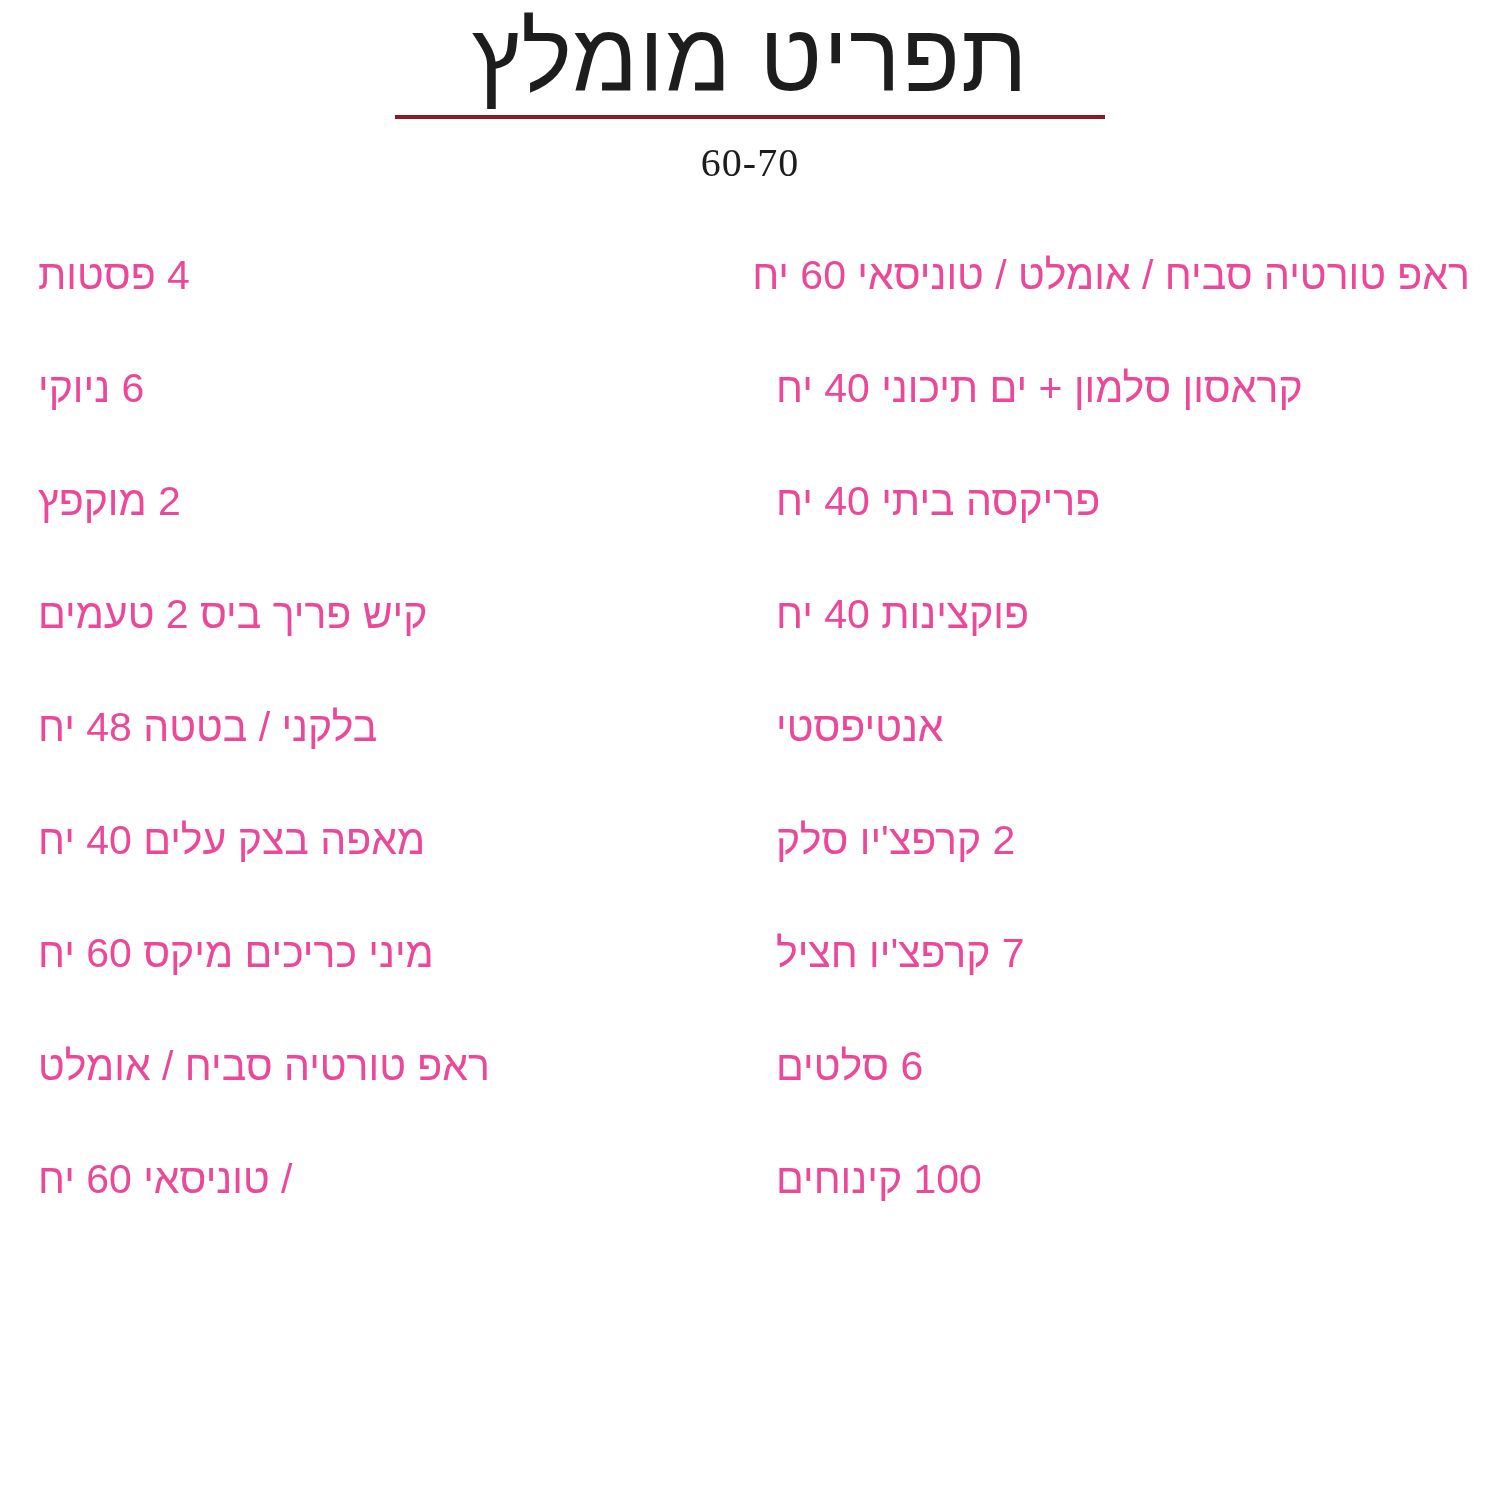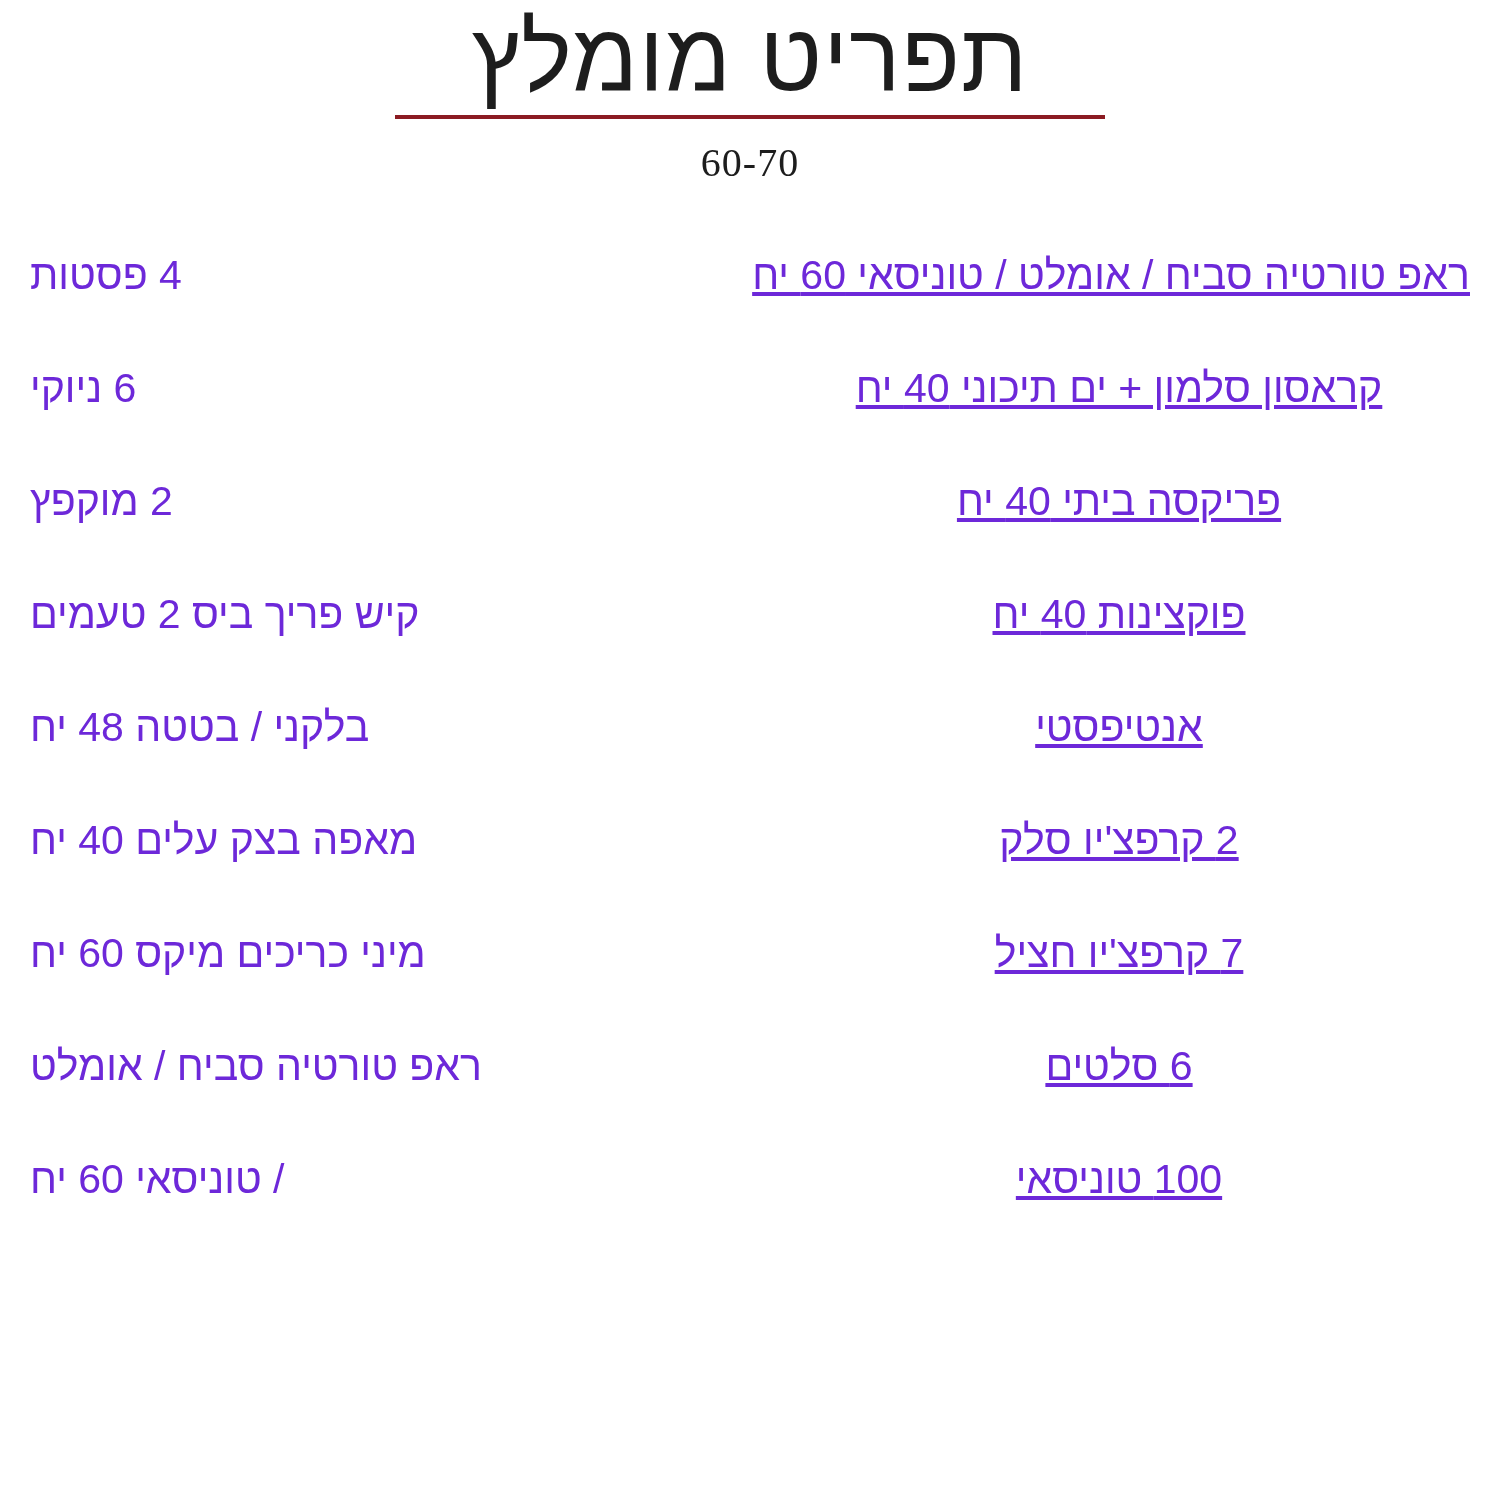--- a/index.html
+++ b/index.html
@@ -71,24 +71,25 @@
     display: flex;
     align-items: center;
     direction: rtl;
   }
   .row span {
     display: block;
     width: 100%;
     font-size: 41px;
     line-height: 1.15;
     font-weight: 400;
-    color: #6d28d9;
+    color: #ec4899;
     white-space: nowrap;
+    margin-left: 8px;
   }
-  .col-right .row span { text-align: center; text-decoration: underline; }
+  .col-right .row span { text-align: left; }
   .col-left .row span { text-align: left; }
 </style>
 </head>
 <body>
 
 <div class="page">
 
   <div class="title-wrap">
     <div class="title">תפריט מומלץ</div>
     <div class="title-rule"></div>
@@ -116,21 +117,21 @@
       <div class="row">
           <span>2 קרפצ'יו סלק</span>
         </div>
       <div class="row">
           <span>7 קרפצ'יו חציל</span>
         </div>
       <div class="row">
           <span>6 סלטים</span>
         </div>
       <div class="row">
-          <span>100 טוניסאי</span>
+          <span>100 קינוחים</span>
         </div>
     </div>
 
     <div class="col col-left">
       <div class="row">
           <span>4 פסטות</span>
         </div>
       <div class="row">
           <span>6 ניוקי</span>
         </div>

